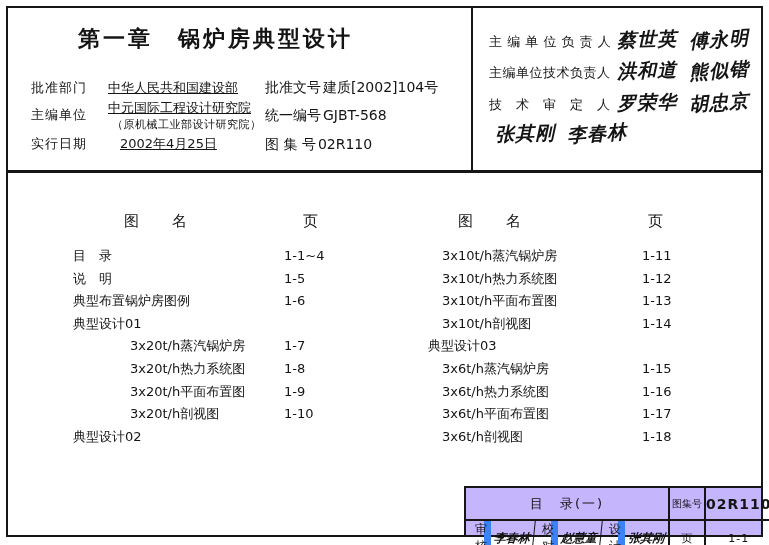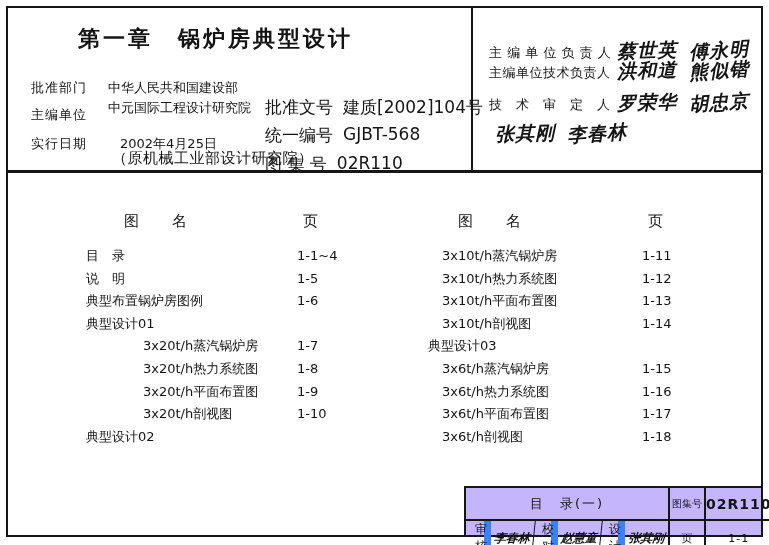--- a/index.html
+++ b/index.html
@@ -15,45 +15,45 @@
   }
   .vdiv{position:absolute;left:471px;top:6px;width:2px;height:166px;background:#161616;}
   .hsep{position:absolute;left:6px;top:170px;width:757px;height:2.5px;background:#161616;}
 
   
   .doc-title{
     position:absolute;left:78px;top:24px;
     font-size:22px;font-weight:bold;letter-spacing:3px;white-space:pre;
   }
   .info-label{position:absolute;font-size:13px;letter-spacing:1px;white-space:pre;font-family:Liberation Mono, monospace;}
-  .info-value{position:absolute;font-size:13px;white-space:pre;}
-  .info-note{position:absolute;font-size:15px;letter-spacing:.5px;white-space:pre;margin-top:32px;}
-  .info-pair{position:absolute;display:flex;gap:10px;font-size:17px;white-space:pre;margin-top:17px;}
+  .info-value{position:absolute;font-size:13px;white-space:pre;text-decoration:underline;}
+  .info-note{position:absolute;font-size:11px;letter-spacing:.5px;white-space:pre;}
+  .info-pair{position:absolute;display:flex;gap:2px;font-size:14px;white-space:pre;}
 
   
   .sig-panel{position:absolute;left:489px;top:6px;width:270px;height:164px;}
   .sig-row{position:absolute;display:flex;align-items:baseline;white-space:pre;}
-  .sig-row:nth-child(1){top:35px;}
+  .sig-row:nth-child(1){top:24px;}
   .sig-row:nth-child(2){top:55px;}
   .sig-row:nth-child(3){top:87px;text-align:center;}
   .sig-row:nth-child(4){top:118px;}
   .sig-label{font-size:13px;letter-spacing:.5px;}
   .sig{
     font-size:19px;font-style:italic;font-weight:700;letter-spacing:1px;
     display:inline-block;transform:rotate(-2deg);margin-left:6px;line-height:1;
   }
   .sig + .sig{margin-left:12px;transform:rotate(-4deg);}
 
   
   .toc-hdr{position:absolute;top:212px;font-size:15px;letter-spacing:1px;white-space:pre;}
   .toc-col{position:absolute;top:245px;width:355px;}
   .toc-row{position:relative;height:22.6px;line-height:22.6px;font-size:13px;white-space:pre;}
   .toc-name{display:inline-block;}
   .toc-page{position:absolute;top:0;}
-  .toc-left{left:30px;}
+  .toc-left{left:17px;}
   .toc-right{left:400px;}
   .toc-left  .toc-name.l0{margin-left:56px;}
   .toc-left  .toc-name.l1{margin-left:113px;}
   .toc-left  .toc-page{left:267px;}
   .toc-right .toc-name.l0{margin-left:28px;}
   .toc-right .toc-name.l1{margin-left:42px;}
   .toc-right .toc-page{left:242px;}
   .toc-row.bold .toc-name{font-weight:normal;}
 
   

